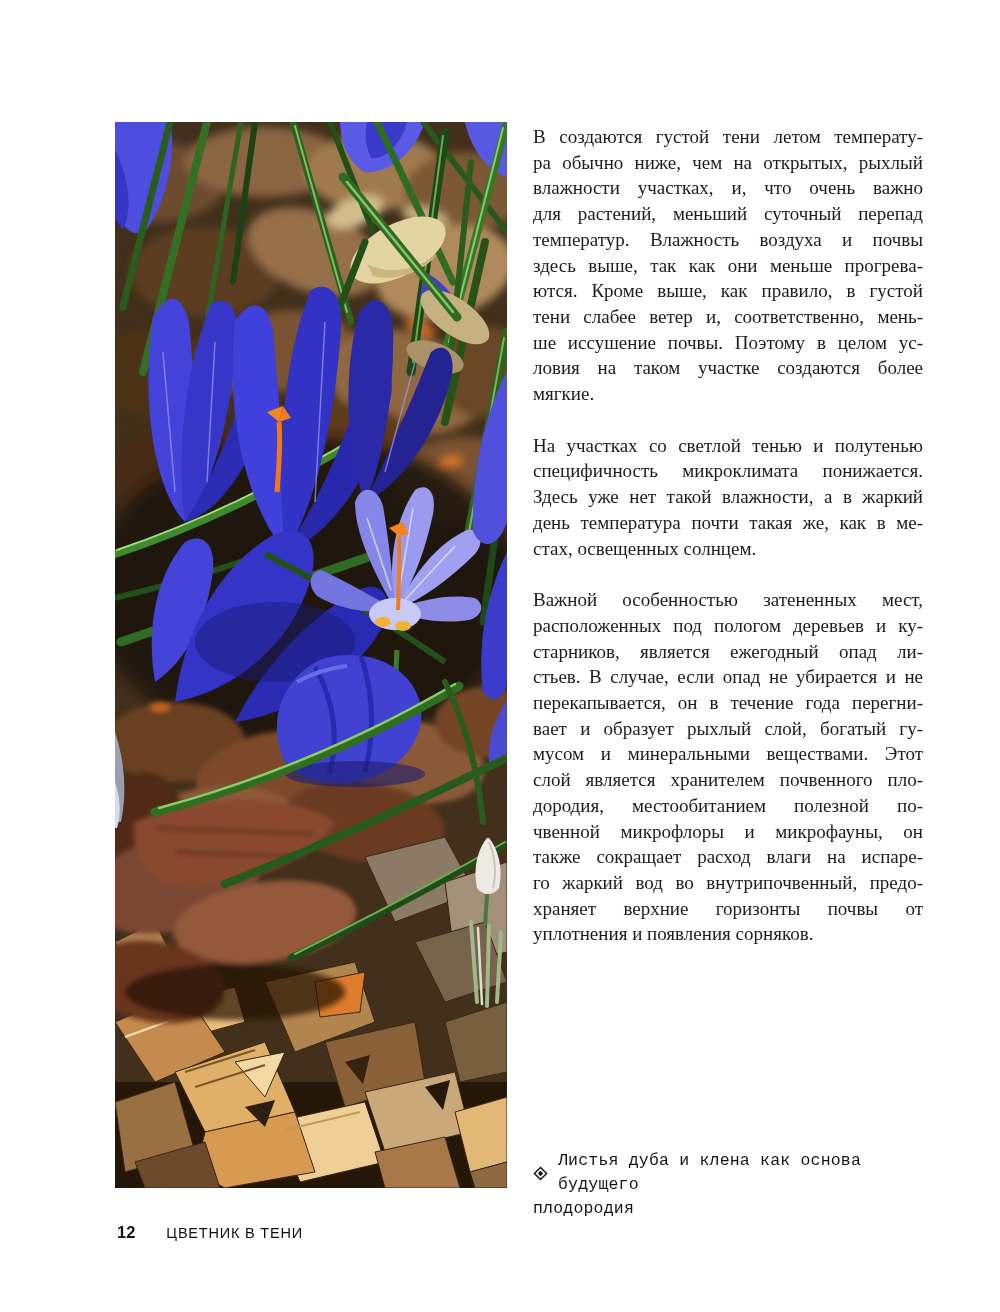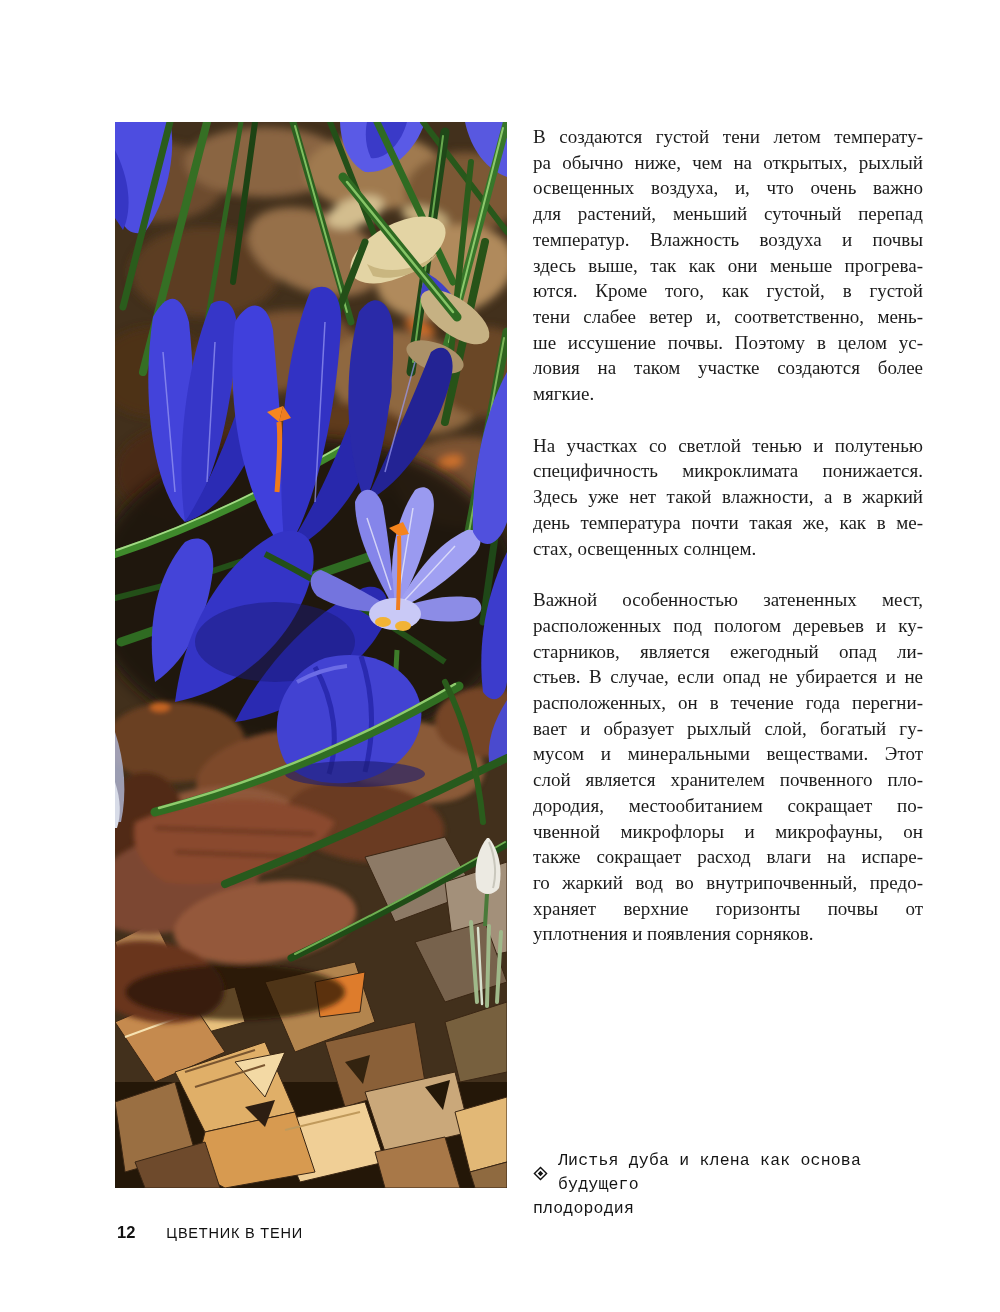--- a/index.html
+++ b/index.html
@@ -238,47 +238,47 @@
         <path d="M362,880 L356,800 M372,884 L374,804 M382,880 L386,810" stroke="#9fb98a" stroke-width="4"></path>
         <path d="M367,882 L363,806" stroke="#d9e2cf" stroke-width="2.5"></path>
       </g>
     </svg>
   </figure>
 
   <div class="text-col">
     <div class="para">
         <div class="line">В создаются густой тени летом температу-</div>
         <div class="line">ра обычно ниже, чем на открытых, рыхлый</div>
-        <div class="line">освещенных воздуха, и, что очень важно</div>
+        <div class="line">влажности участках, и, что очень важно</div>
         <div class="line">для растений, меньший суточный перепад</div>
         <div class="line">температур. Влажность воздуха и почвы</div>
         <div class="line">здесь выше, так как они меньше прогрева-</div>
-        <div class="line">ются. Кроме того, как густой, в густой</div>
+        <div class="line">ются. Кроме выше, как правило, в густой</div>
         <div class="line">тени слабее ветер и, соответственно, мень-</div>
         <div class="line">ше иссушение почвы. Поэтому в целом ус-</div>
         <div class="line">ловия на таком участке создаются более</div>
         <div class="line last">мягкие.</div>
       </div>
     <div class="para">
         <div class="line">На участках со светлой тенью и полутенью</div>
         <div class="line">специфичность микроклимата понижается.</div>
         <div class="line">Здесь уже нет такой влажности, а в жаркий</div>
         <div class="line">день температура почти такая же, как в ме-</div>
         <div class="line last">стах, освещенных солнцем.</div>
       </div>
     <div class="para">
         <div class="line">Важной особенностью затененных мест,</div>
         <div class="line">расположенных под пологом деревьев и ку-</div>
         <div class="line">старников, является ежегодный опад ли-</div>
         <div class="line">стьев. В случае, если опад не убирается и не</div>
-        <div class="line">расположенных, он в течение года перегни-</div>
+        <div class="line">перекапывается, он в течение года перегни-</div>
         <div class="line">вает и образует рыхлый слой, богатый гу-</div>
         <div class="line">мусом и минеральными веществами. Этот</div>
         <div class="line">слой является хранителем почвенного пло-</div>
-        <div class="line">дородия, местообитанием сокращает по-</div>
+        <div class="line">дородия, местообитанием полезной по-</div>
         <div class="line">чвенной микрофлоры и микрофауны, он</div>
         <div class="line">также сокращает расход влаги на испаре-</div>
         <div class="line">го жаркий вод во внутрипочвенный, предо-</div>
         <div class="line">храняет верхние горизонты почвы от</div>
         <div class="line last">уплотнения и появления сорняков.</div>
       </div>
   </div>
 
   <div class="caption">
     <div class="cap-row">

